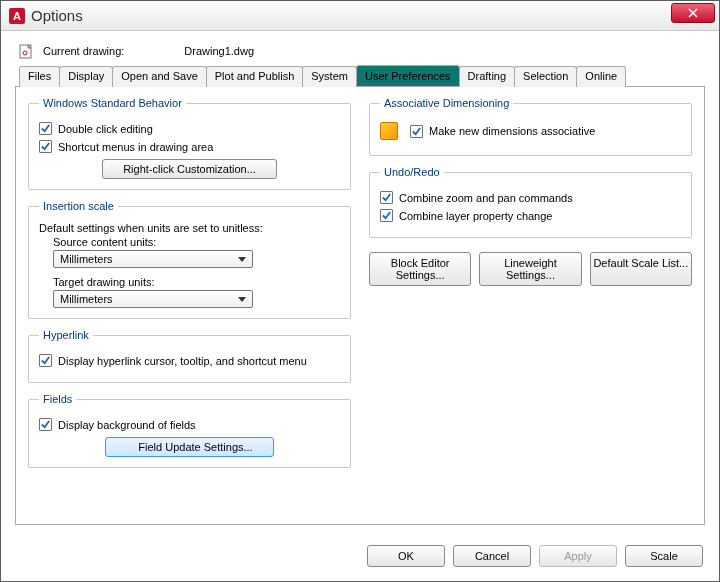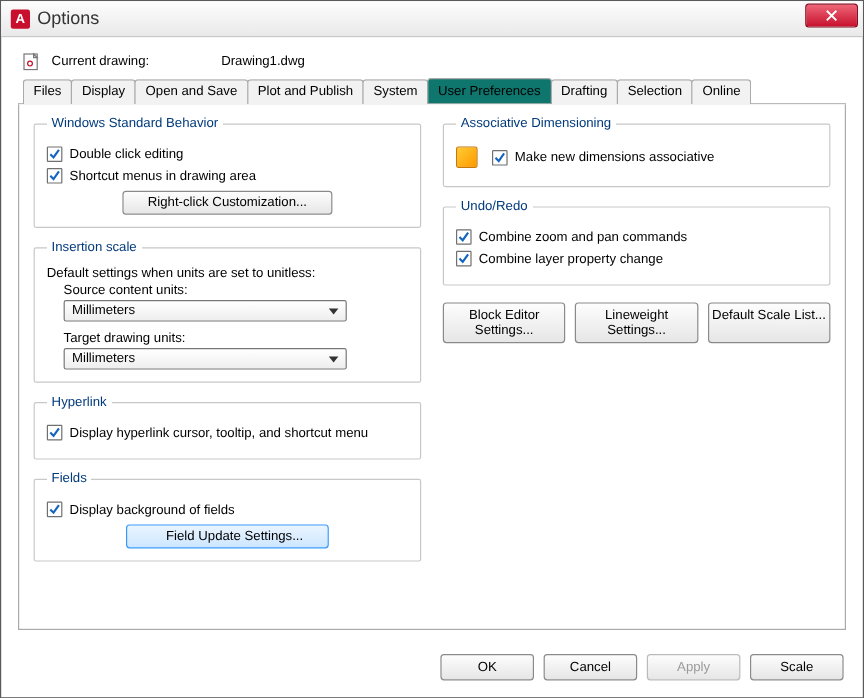--- a/index.html
+++ b/index.html
@@ -28,21 +28,21 @@
   .cb { width:13px; height:13px; border:1px solid #707070; background:#fff; display:inline-flex; align-items:center; justify-content:center; border-radius:1px; }
   .cb.checked svg { width:9px; height:9px; }
   .radio { width:12px; height:12px; border:1px solid #707070; border-radius:50%; display:inline-flex; align-items:center; justify-content:center; background:radial-gradient(#fff,#eee); }
   .radio.selected::after { content:""; width:6px; height:6px; background:#2a6c2a; border-radius:50%; display:block; }
 
   .btn { display:inline-block; padding:3px 20px; background:linear-gradient(#fdfdfd,#e6e6e6); border:1px solid #8a8a8a; border-radius:3px; text-align:center; cursor:pointer; min-width:60px; }
   .btn.wide { display:block; width:100%; padding:4px 0; }
   .btn.highlight { border:1px solid #3399ff; background:linear-gradient(#eaf4ff,#cde7ff);padding-left:32px; }
   .btn.disabled { color:#9a9a9a; border-color:#bbb; cursor:default; }
 
-  .select { width:236px; border:1px solid #777; background:linear-gradient(#fff,#eee); padding:2px 6px; display:flex; justify-content:space-between; align-items:center; border-radius:2px; }
+  .select { width:200px; border:1px solid #777; background:linear-gradient(#fff,#eee); padding:2px 6px; display:flex; justify-content:space-between; align-items:center; border-radius:2px; }
   .select .arrow { border-left:4px solid transparent; border-right:4px solid transparent; border-top:5px solid #333; }
 
   .sublabel { margin:2px 0 2px 0; }
   .indent { margin-left:14px; }
   .center-btn { text-align:center; margin-top:6px; }
   .stack-btns { display:flex; gap:8px; margin-top:4px; }
 
   .footer { display:flex; justify-content:flex-end; gap:8px; padding:10px 16px 14px; }
   .footer .btn { min-width:78px; padding:4px 8px; }
 

